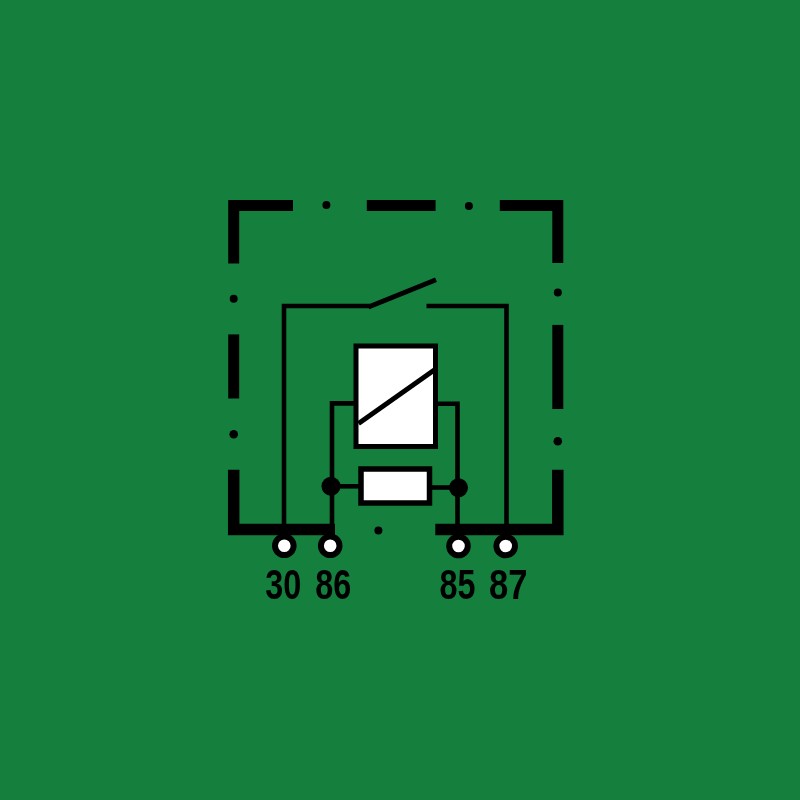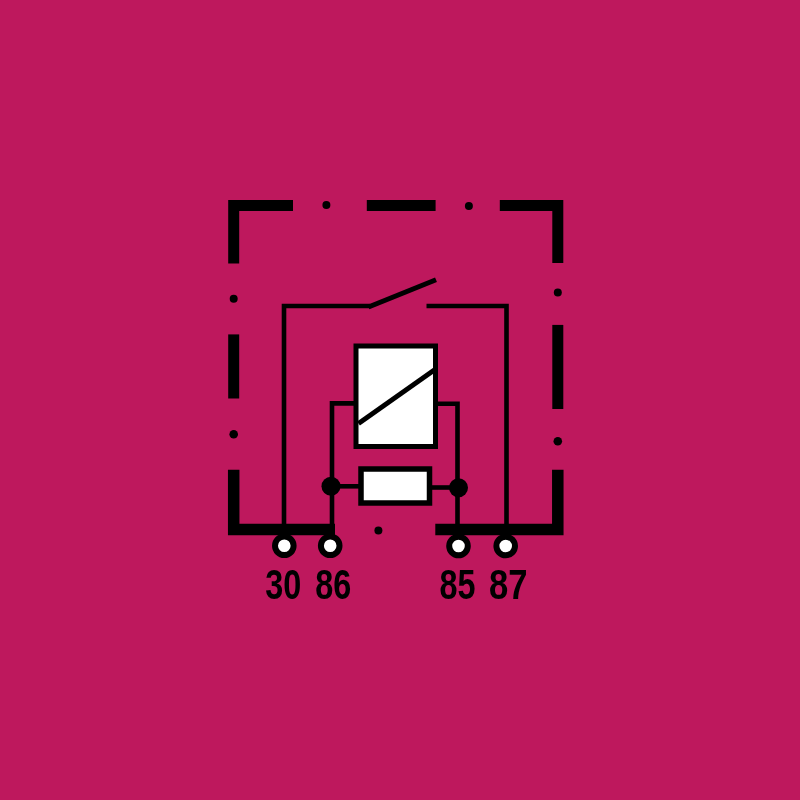--- a/index.html
+++ b/index.html
@@ -1,17 +1,17 @@
 <!DOCTYPE html>
 <html><head>
 <meta charset="utf-8">
 <title>Relay diagram</title>
 <style>
   html,body{margin:0;padding:0;background:#ffffff;}
-  .page{width:800px;height:800px;position:relative;background:#be185d;
+  .page{width:800px;height:800px;position:relative;background:#15803d;
         font-family:"Liberation Sans", sans-serif;}
 </style>
 </head>
 <body>
 <div class="page">
 <svg width="800" height="800" viewBox="0 0 800 800">
   <g fill="none" stroke="#000000">
 
     <path d="M233.7 263.4 L233.7 205.5 L293 205.5" stroke-width="11"></path>
 

